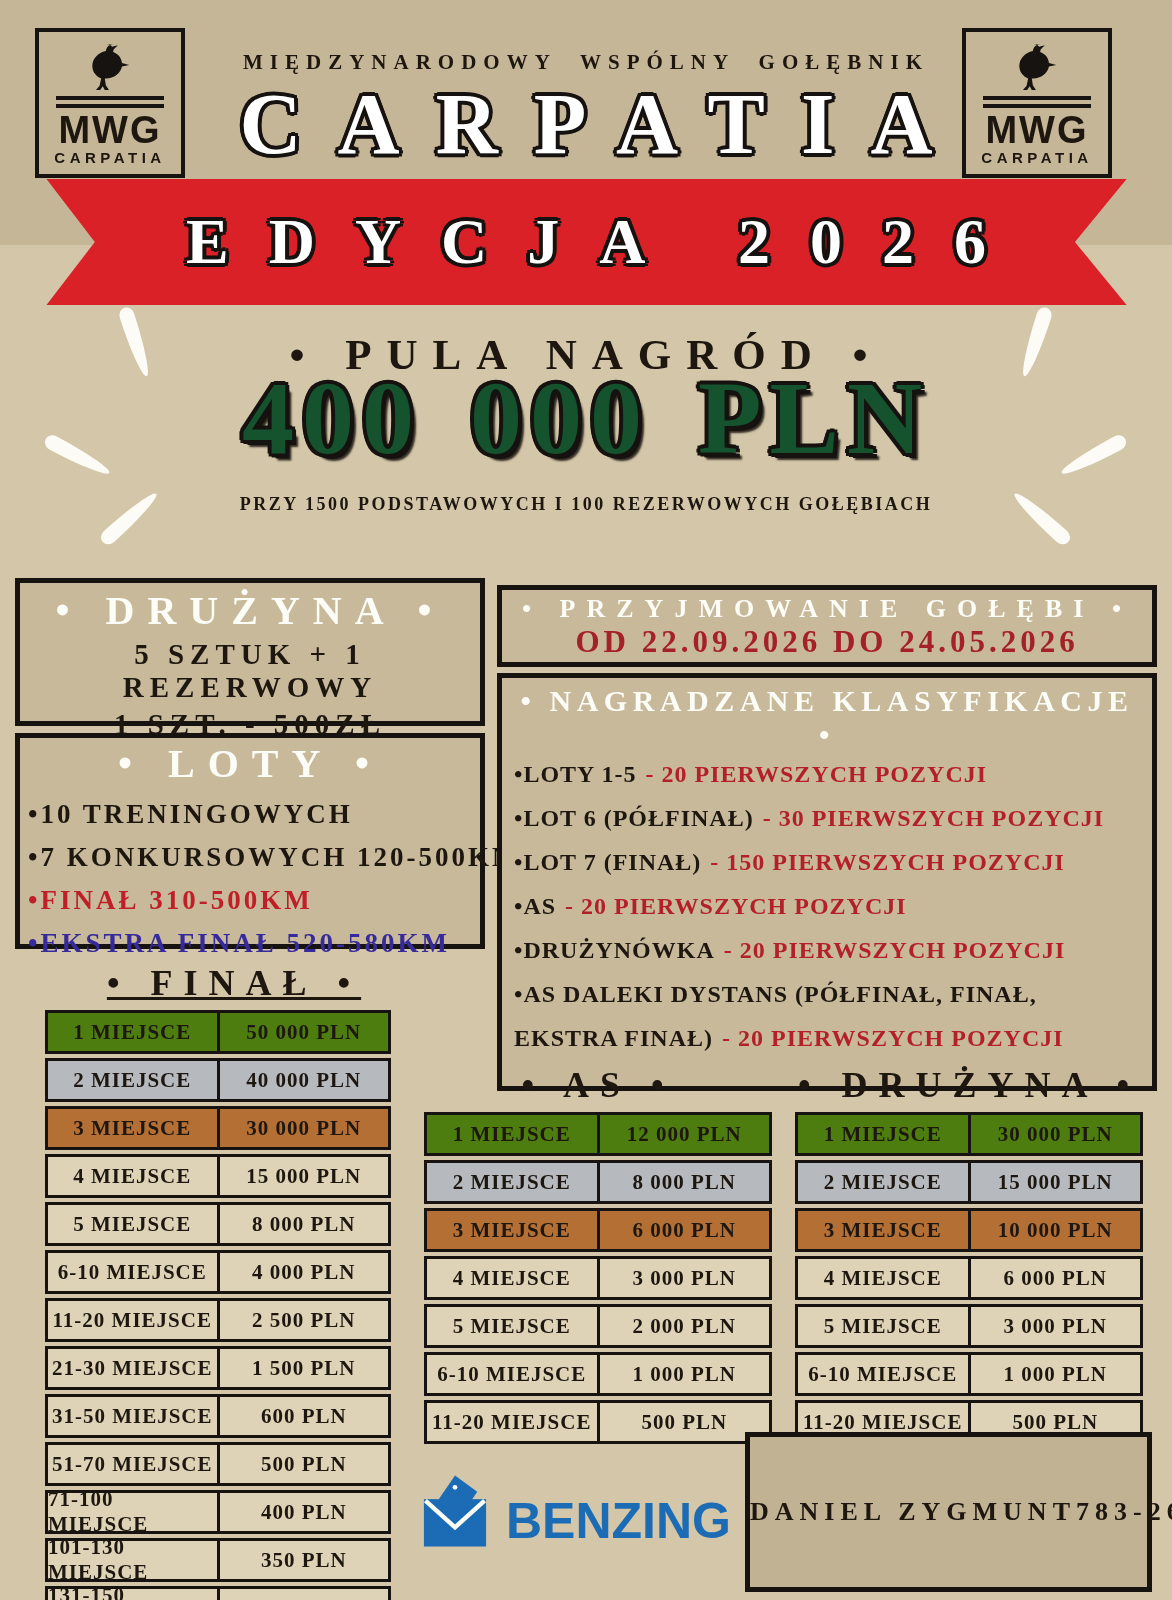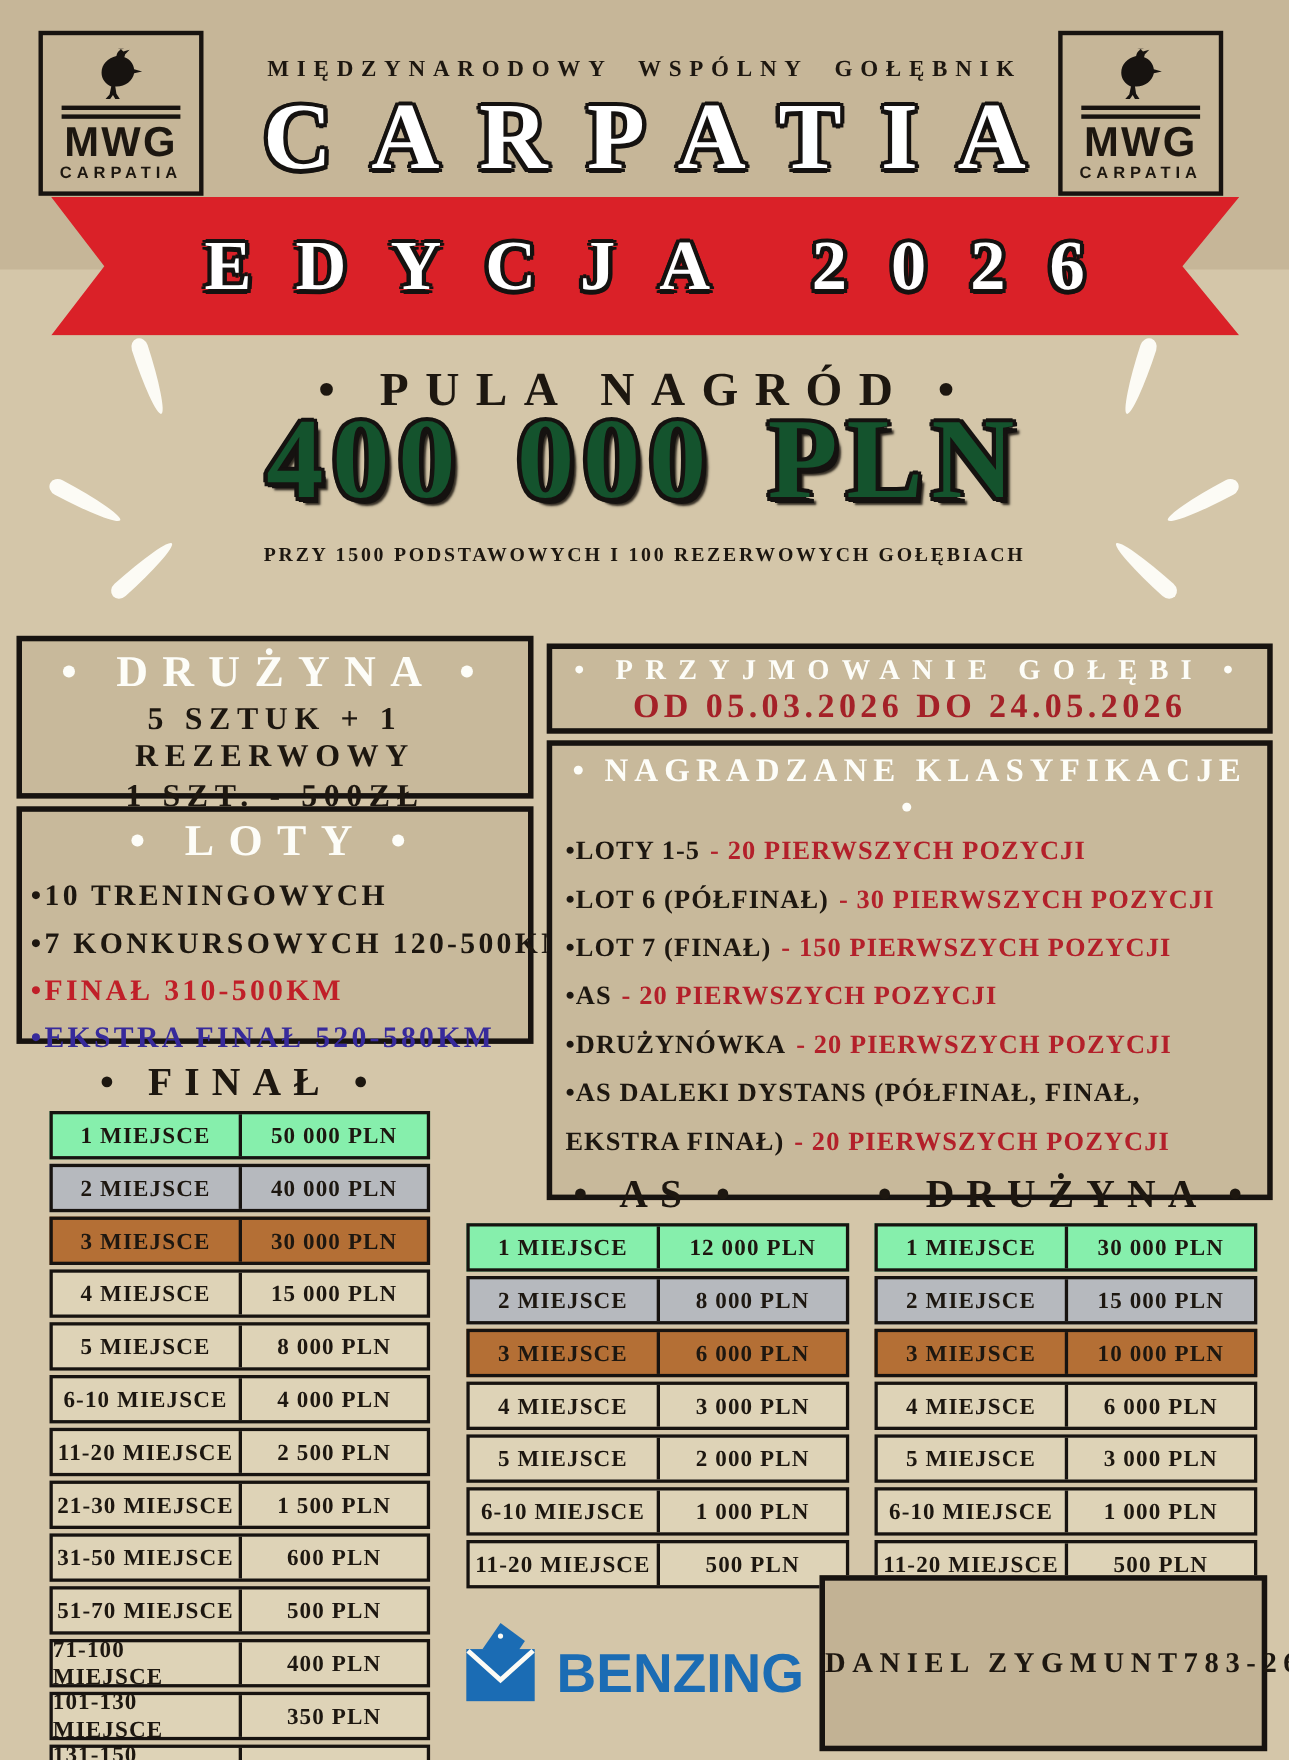--- a/index.html
+++ b/index.html
@@ -75,22 +75,22 @@
   .klas-value{color:#b3202a;margin-left:9px;}
 
   
   .tbl-title{position:absolute;text-align:center;font-weight:bold;font-size:36px;letter-spacing:11px;}
   .prize-table{position:absolute;}
   .prow{display:flex;height:38px;margin-bottom:4px;border:3px solid #171310;
     background:#ded3b7;box-sizing:content-box;}
   .prow .cell{flex:1;display:flex;align-items:center;justify-content:center;
     font-weight:bold;font-size:21px;letter-spacing:1px;}
   .prow .cell.value{border-left:3px solid #171310;}
-  .prow.m1{background:#86efac;} .prow.m2{background:#b6b9be;} .prow.m3{background:#b46f35;}
-  #final-title{left:45px;top:962px;width:346px;}
+  .prow.m1{background:#4d7c0f;} .prow.m2{background:#b6b9be;} .prow.m3{background:#b46f35;}
+  #final-title{left:61px;top:962px;width:346px;text-decoration:underline;}
   #final-table{left:45px;top:1010px;width:346px;}
   #as-title{left:424px;top:1064px;width:348px;}
   #as-table{left:424px;top:1112px;width:348px;}
   #druzyna-title{left:795px;top:1064px;width:348px;}
   #druzyna-table{left:795px;top:1112px;width:348px;}
 
   
   .benzing{position:absolute;left:418px;top:1472px;display:flex;align-items:flex-end;}
   .benzing-text{font-family:"Liberation Sans","DejaVu Sans",sans-serif;
     font-size:50px;font-weight:bold;color:#1b6cb4;letter-spacing:0;margin-left:14px;}
@@ -153,21 +153,21 @@
     <div id="loty-items">
         <div class="loty-item" style="color: rgb(29, 23, 16);">•10 TRENINGOWYCH</div>
         <div class="loty-item" style="color: rgb(29, 23, 16);">•7 KONKURSOWYCH 120-500KM</div>
         <div class="loty-item" style="color: rgb(192, 31, 40);">•FINAŁ 310-500KM</div>
         <div class="loty-item" style="color: rgb(55, 42, 155);">•EKSTRA FINAŁ 520-580KM</div>
       </div>
   </div>
 
   <div class="ibox przyjmowanie-box">
     <div class="ibox-title">• PRZYJMOWANIE GOŁĘBI •</div>
-    <div class="przyjmowanie-dates">OD 05.03.2026 DO 24.05.2026</div>
+    <div class="przyjmowanie-dates">OD 22.09.2026 DO 24.05.2026</div>
   </div>
 
   <div class="ibox klasyfikacje-box">
     <div class="ibox-title">• NAGRADZANE KLASYFIKACJE •</div>
     <div id="klas-items">
         <div class="klas-item"><span>•LOTY 1-5</span><span class="klas-value">- 20 PIERWSZYCH POZYCJI</span></div>
         <div class="klas-item"><span>•LOT 6 (PÓŁFINAŁ)</span><span class="klas-value">- 30 PIERWSZYCH POZYCJI</span></div>
         <div class="klas-item"><span>•LOT 7 (FINAŁ)</span><span class="klas-value">- 150 PIERWSZYCH POZYCJI</span></div>
         <div class="klas-item"><span>•AS</span><span class="klas-value">- 20 PIERWSZYCH POZYCJI</span></div>
         <div class="klas-item"><span>•DRUŻYNÓWKA</span><span class="klas-value">- 20 PIERWSZYCH POZYCJI</span></div>

